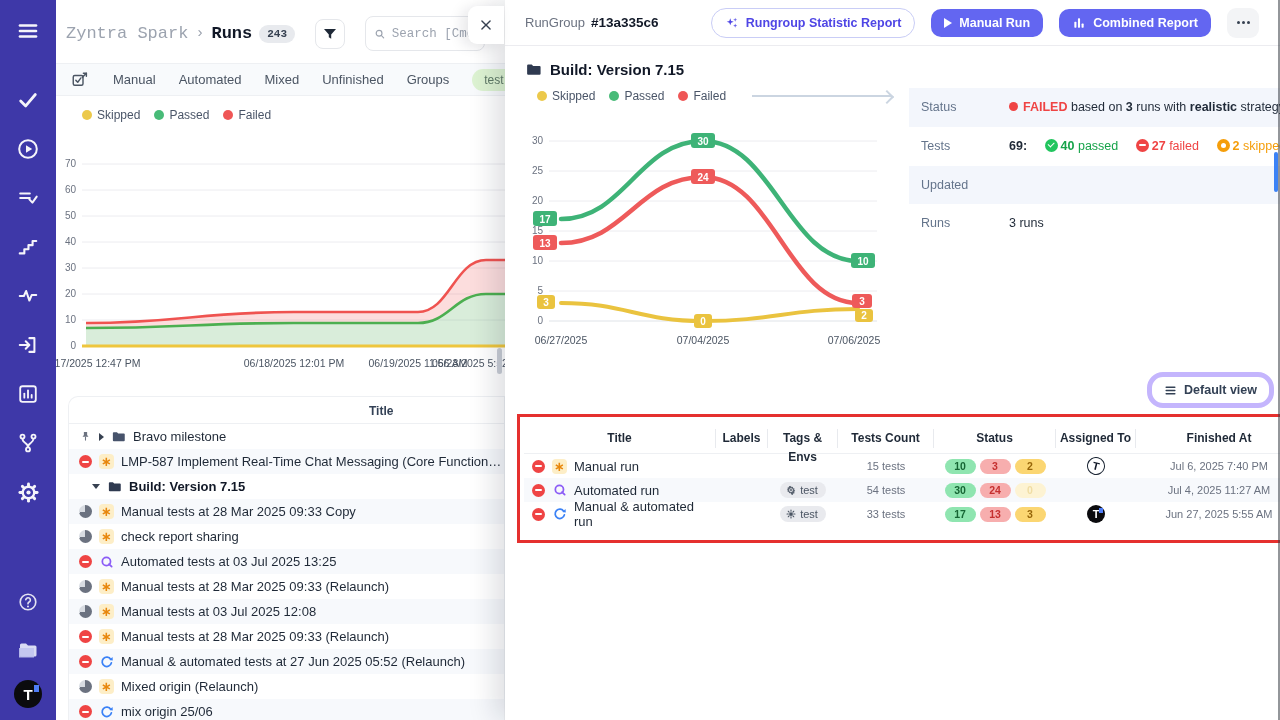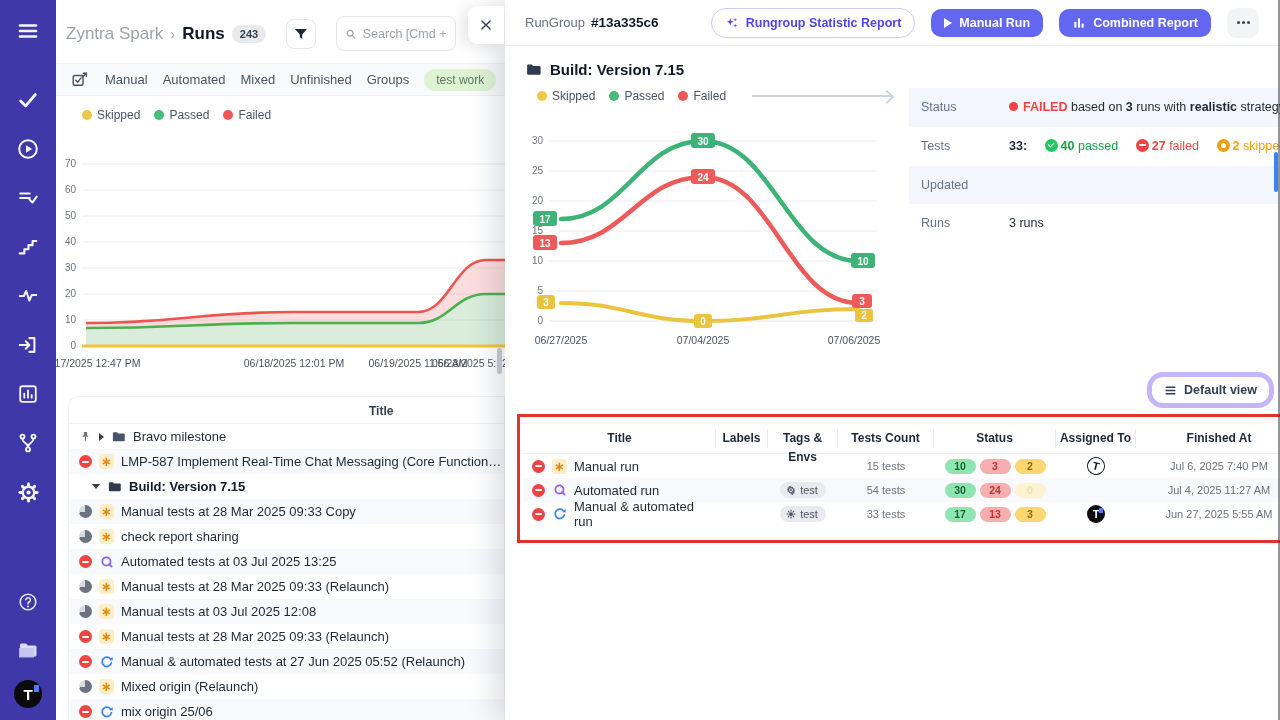--- a/index.html
+++ b/index.html
@@ -13,33 +13,33 @@
   .sb-btn svg { display:block; }
   .sb-menu { margin-bottom:20px; }
   .sb-gap { margin-top:15px; }
   .sb-spacer { flex:1; }
   .sb-avatar { width:28px; height:28px; border-radius:50%; background:#0b0b0e; color:#fff; font-weight:bold; font-size:15px; display:flex; align-items:center; justify-content:center; position:relative; margin-top:12px; }
   .sb-avatar::after { content:""; position:absolute; right:3px; top:5px; width:5px; height:7px; background:#4f7df7; }
   .sb-avatar b { position:relative; z-index:1; }
 
   
   .left-panel { position:absolute; left:56px; top:0; width:449px; height:720px; background:#fff; }
-  .lp-header { display:flex; align-items:center; padding:16px 8px 12px 10px; gap:20px; }
+  .lp-header { display:flex; align-items:center; padding:16px 8px 12px 10px; gap:20px;font-family:Liberation Mono, monospace; }
   .crumb { display:flex; align-items:center; gap:7px; white-space:nowrap; }
   .crumb .proj { color:#9ca3af; font-size:17px; }
   .crumb .sep { color:#9ca3af; font-size:15px; }
   .crumb .sect { color:#111827; font-size:17px; font-weight:bold; }
   .count-pill { background:#e8eaee; color:#374151; font-size:11px; font-weight:bold; border-radius:10px; padding:3px 8px; }
   .icon-btn { width:30px; height:30px; border:1px solid #e5e7eb; border-radius:8px; background:#fff; display:flex; align-items:center; justify-content:center; cursor:pointer; flex:0 0 auto; }
   .search-box { flex:1; height:35px; border:1px solid #e5e7eb; border-radius:8px; display:flex; align-items:center; padding:0 8px; gap:6px; min-width:120px; }
   .search-box input { border:none; outline:none; font-size:12.5px; color:#374151; width:100%; font-family:inherit; background:transparent; }
   .search-box input::placeholder { color:#9ca3af; }
   .plain-icon { width:26px; height:26px; display:flex; align-items:center; justify-content:center; cursor:pointer; flex:0 0 auto; }
 
-  .tabs-row { height:33px; background:#f8fafc; border-top:1px solid #eef0f3; border-bottom:1px solid #eef0f3; display:flex; align-items:center; gap:15px; padding:0 12px 0 14px; }
+  .tabs-row { height:33px; background:#f8fafc; border-top:1px solid #eef0f3; border-bottom:1px solid #eef0f3; display:flex; align-items:center; gap:23px; padding:0 12px 0 14px; }
   .tab { font-size:13px; color:#4b5563; cursor:pointer; white-space:nowrap; }
   .ws-pill { background:#ddf3d2; color:#5f7a66; font-size:12px; border-radius:12px; padding:4px 12px; white-space:nowrap; cursor:pointer; }
 
   .chart-area { padding:10px 0 0 0; }
   .legend { display:flex; align-items:center; gap:14px; padding-left:26px; height:18px; }
   .lg-item { display:flex; align-items:center; gap:5px; font-size:12px; color:#4a5568; }
   .dot { width:10px; height:10px; border-radius:50%; display:inline-block; }
   .dot-skip { background:#ecc94b; } .dot-pass { background:#48bb78; } .dot-fail { background:#ef5656; }
 
   .axis-txt { font-size:10px; fill:#6b7280; }
@@ -595,21 +595,21 @@
             <span>based on</span>
             <b>3</b>
             <span>runs with</span>
             <b>realistic</b>
             <span>strategy</span>
           </span>
         </div>
         <div class="d-row">
           <span class="d-label">Tests</span>
           <span class="d-val">
-            <b>33</b><b>:</b>
+            <b>69</b><b>:</b>
             <span class="mini-ic mi-pass"></span><b class="c-green">40</b>&nbsp;<span class="c-green">passed</span>
             <span class="mini-ic mi-fail"></span><b class="c-red">27</b>&nbsp;<span class="c-red">failed</span>
             <span class="mini-ic mi-skip"></span><b class="c-amber">2</b>&nbsp;<span class="c-amber">skipped</span>
           </span>
         </div>
         <div class="d-row alt">
           <span class="d-label">Updated</span>
         </div>
         <div class="d-row">
           <span class="d-label">Runs</span>

